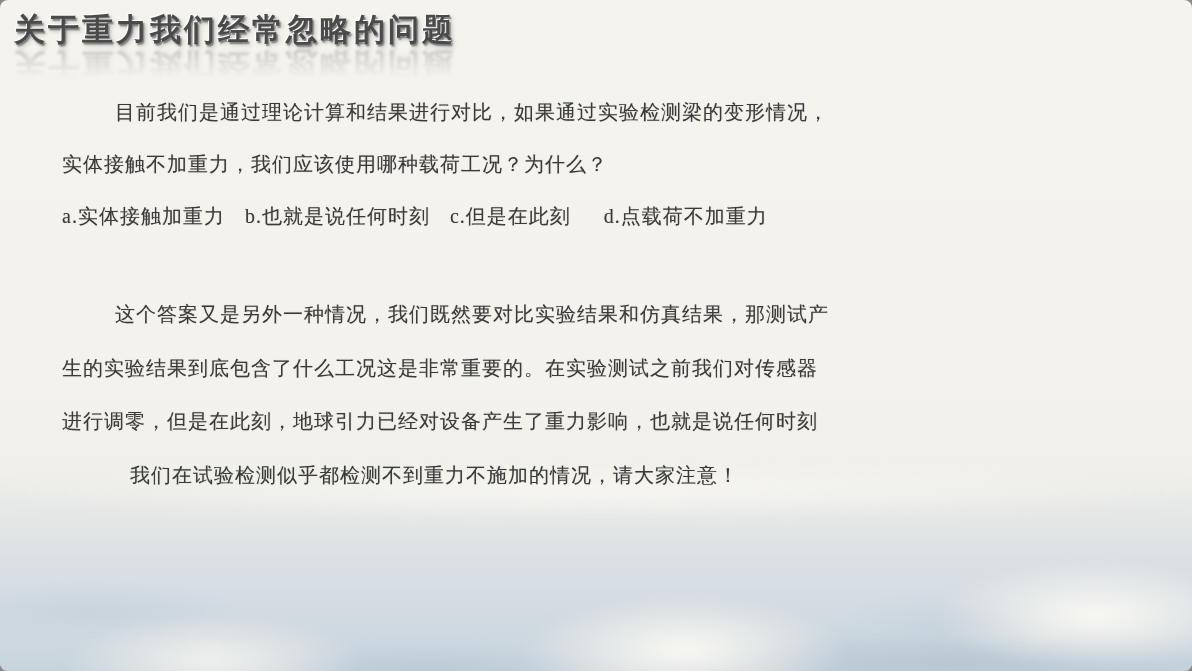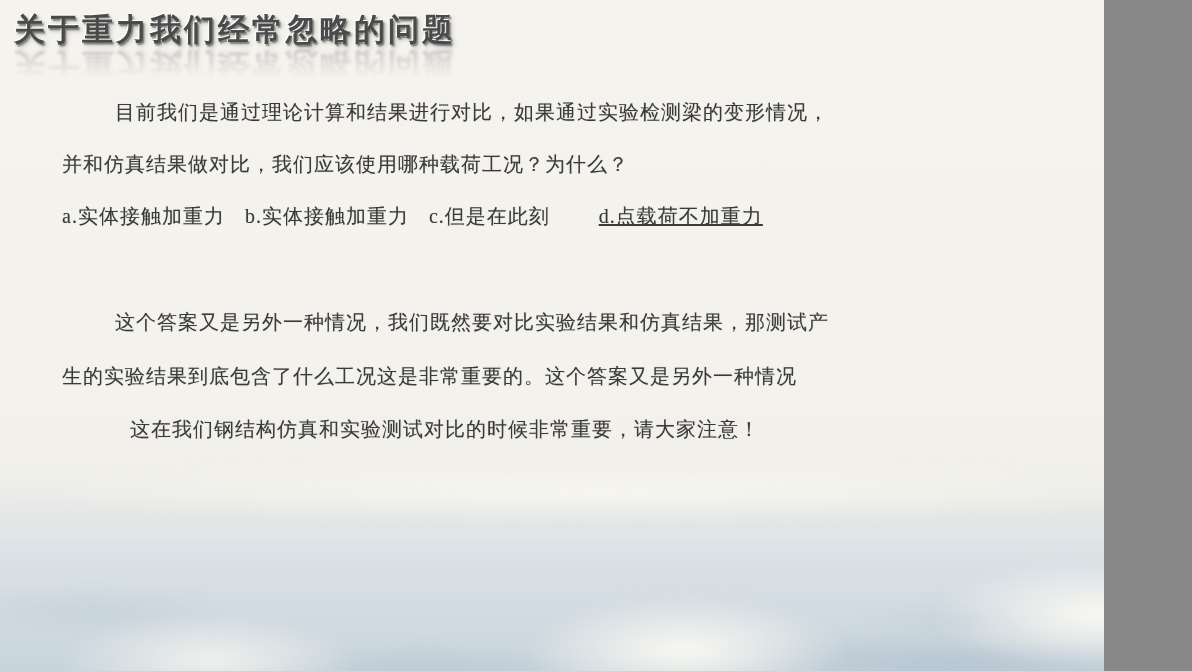--- a/index.html
+++ b/index.html
@@ -1,27 +1,28 @@
 <!DOCTYPE html>
 <html><head>
 <meta charset="utf-8">
 <style>
   * { margin: 0; padding: 0; box-sizing: border-box; }
   html, body { background: #888; }
   body { font-family: "Liberation Serif", "DejaVu Serif", serif; }
 
   .slide {
     position: relative;
-    width: 1104px;
+    width: 1192px;
     height: 671px;
     overflow: hidden;
     background: linear-gradient(180deg,
       #f5f3ee 0%, #f4f2ed 58%, #f0efe9 70%,
       #e7e9e6 77%, #dde2e3 83%, #d4dce1 90%,
       #cdd8df 96%, #cad5dd 100%);
+    border-radius: 8px;
   }
 
   
   .ocean {
     position: absolute; left: 0; right: 0; bottom: 0; height: 190px;
     background: linear-gradient(180deg,
       rgba(228,232,232,0) 0%, rgba(222,228,231,0.55) 28%,
       rgba(214,222,228,0.85) 55%, #cfd9e0 78%, #c8d4dc 100%);
   }
   .foam, .shadowwave { position: absolute; border-radius: 50%; }
@@ -63,26 +64,26 @@
     position: absolute;
     left: 62px;
     width: 1090px;
     color: #3a3a3a;
     font-size: 20px;
     letter-spacing: 1px;
     text-shadow: 0 0 1px rgba(70,70,70,0.35);
   }
   .para .line { white-space: nowrap; }
   .p1 { top: 86px;  line-height: 52px; }
-  .p2 { top: 296px; line-height: 53.5px; }
+  .p2 { top: 288px; line-height: 53.5px; }
   .indent-first { text-indent: 53px; }
   .indent-last  { text-indent: 68px; }
   .opt { display: inline-block; margin-right: 14px; }
   .opt:last-child { margin-right: 0; }
-  .opt-d { margin-left: 29px; text-decoration: underline; }
+  .opt-d { margin-left: 13px; }
 </style>
 </head>
 <body>
 
 <div class="slide">
 
   <div class="ocean"></div>
   <div class="foam foam-band"></div>
   <div class="shadowwave wave-3"></div>
   <div class="shadowwave wave-4"></div>
@@ -90,28 +91,29 @@
   <div class="shadowwave wave-2"></div>
   <div class="foam foam-right"></div>
   <div class="foam foam-center"></div>
   <div class="foam foam-left"></div>
 
   <div class="title title-text">关于重力我们经常忽略的问题</div>
   <div class="title-reflection title-text">关于重力我们经常忽略的问题</div>
 
   <div class="para p1">
     <div class="line indent-first">目前我们是通过理论计算和结果进行对比，如果通过实验检测梁的变形情况，</div>
-    <div class="line">并和仿真结果做对比，我们应该使用哪种载荷工况？为什么？</div>
+    <div class="line">实体接触不加重力，我们应该使用哪种载荷工况？为什么？</div>
     <div class="line">
       <span class="opt">a.实体接触加重力</span>
-      <span class="opt">b.实体接触加重力</span>
+      <span class="opt">b.也就是说任何时刻</span>
       <span class="opt">c.但是在此刻</span>
       <span class="opt opt-d">d.点载荷不加重力</span>
     </div>
   </div>
 
   <div class="para p2">
     <div class="line indent-first">这个答案又是另外一种情况，我们既然要对比实验结果和仿真结果，那测试产</div>
-    <div class="line">生的实验结果到底包含了什么工况这是非常重要的。这个答案又是另外一种情况</div>
-    <div class="line indent-last">这在我们钢结构仿真和实验测试对比的时候非常重要，请大家注意！</div>
+    <div class="line">生的实验结果到底包含了什么工况这是非常重要的。在实验测试之前我们对传感器</div>
+    <div class="line">进行调零，但是在此刻，地球引力已经对设备产生了重力影响，也就是说任何时刻</div>
+    <div class="line indent-last">我们在试验检测似乎都检测不到重力不施加的情况，请大家注意！</div>
   </div>
 
 </div>
 
 </body></html>

